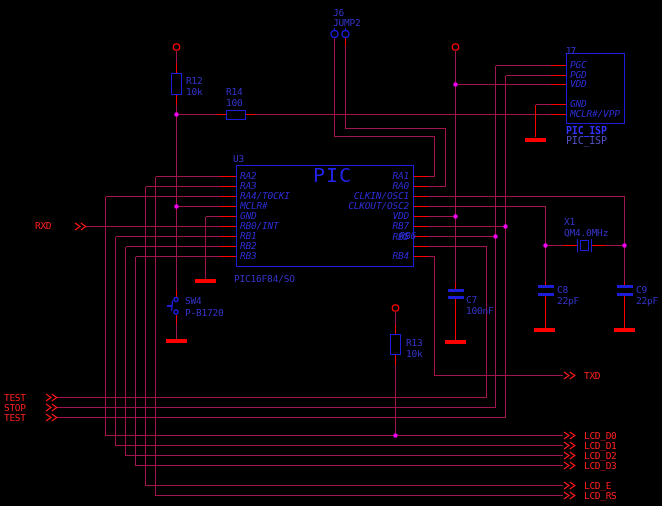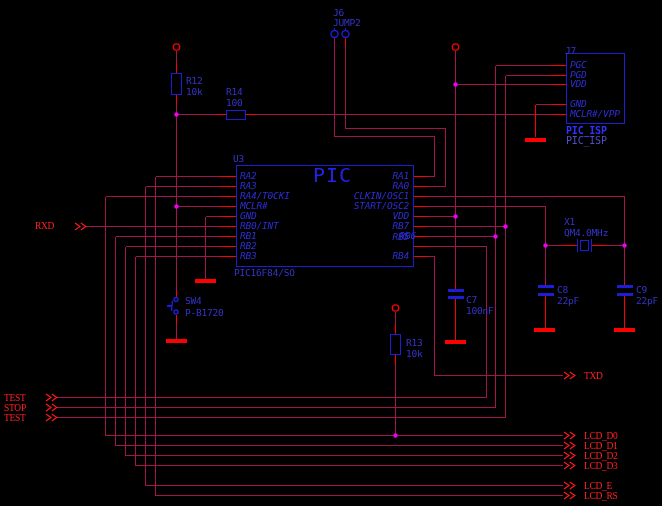--- a/index.html
+++ b/index.html
@@ -1,21 +1,21 @@
 <!DOCTYPE html>
 <html><head>
 <meta charset="utf-8">
 <style>
 html,body{margin:0;padding:0;background:#000;width:662px;height:506px;overflow:hidden;}
 #canvas{position:relative;width:662px;height:506px;background:#000;font-family:"DejaVu Sans Mono",monospace;}
 svg{position:absolute;left:0;top:0;}
 .lbl{position:absolute;line-height:10px;font-size:9.5px;white-space:pre;letter-spacing:-0.2px;}
 .blue{color:#3535CD;}
 .pin{color:#2E2ED6;font-style:italic;}
-.red{color:#FF2020;letter-spacing:-0.3px;font-family:Liberation Serif, serif;}
+.red{color:#FF2020;letter-spacing:-0.3px;}
 .rpin{text-align:right;}
 .big{font-size:20px;line-height:16px;font-weight:normal;color:#2222E8;letter-spacing:1px;}
 .bold{font-weight:bold;color:#3232FF;font-size:10px;}
 .part2{color:#5050C4;font-size:10px;}
 </style>
 </head>
 <body>
 
 <div id="canvas">
 <svg width="662" height="506" shape-rendering="crispEdges">
@@ -193,34 +193,34 @@
     <path d="M564,442 l5,3.5 l-5,3.5 M569.8,442 l5,3.5 l-5,3.5"></path>
     <path d="M564,452 l5,3.5 l-5,3.5 M569.8,452 l5,3.5 l-5,3.5"></path>
     <path d="M564,462 l5,3.5 l-5,3.5 M569.8,462 l5,3.5 l-5,3.5"></path>
     <path d="M564,482 l5,3.5 l-5,3.5 M569.8,482 l5,3.5 l-5,3.5"></path>
     <path d="M564,492 l5,3.5 l-5,3.5 M569.8,492 l5,3.5 l-5,3.5"></path>
   </g>
 </svg>
 
 <div class="lbl blue" style="left:233px;top:154px">U3</div>
 <div class="lbl big" style="left:313px;top:167px">PIC</div>
-<div class="lbl blue" style="left:234px;top:268px">PIC16F84/SO</div>
+<div class="lbl blue" style="left:234px;top:274px">PIC16F84/SO</div>
 <div class="lbl pin" style="left:240px;top:171px">RA2</div>
 <div class="lbl pin" style="left:240px;top:181px">RA3</div>
 <div class="lbl pin" style="left:240px;top:191px">RA4/T0CKI</div>
 <div class="lbl pin" style="left:240px;top:201px">MCLR#</div>
 <div class="lbl pin" style="left:240px;top:211px">GND</div>
 <div class="lbl pin" style="left:240px;top:221px">RB0/INT</div>
 <div class="lbl pin" style="left:240px;top:231px">RB1</div>
 <div class="lbl pin" style="left:240px;top:241px">RB2</div>
 <div class="lbl pin" style="left:240px;top:251px">RB3</div>
 <div class="lbl pin rpin" style="right:253px;top:171px">RA1</div>
 <div class="lbl pin rpin" style="right:253px;top:181px">RA0</div>
 <div class="lbl pin rpin" style="right:253px;top:191px">CLKIN/OSC1</div>
-<div class="lbl pin rpin" style="right:253px;top:201px">START/OSC2</div>
+<div class="lbl pin rpin" style="right:253px;top:201px">CLKOUT/OSC2</div>
 <div class="lbl pin rpin" style="right:253px;top:211px">VDD</div>
 <div class="lbl pin rpin" style="right:253px;top:221px">RB7</div>
 <div class="lbl pin rpin" style="right:246px;top:231px">RB6</div>
 <div class="lbl pin rpin" style="right:253px;top:232px">RB5</div>
 <div class="lbl pin rpin" style="right:253px;top:251px">RB4</div>
 
 <div class="lbl blue" style="left:565px;top:46px">J7</div>
 <div class="lbl pin" style="left:570px;top:60px">PGC</div>
 <div class="lbl pin" style="left:570px;top:70px">PGD</div>
 <div class="lbl pin" style="left:570px;top:79px">VDD</div>

